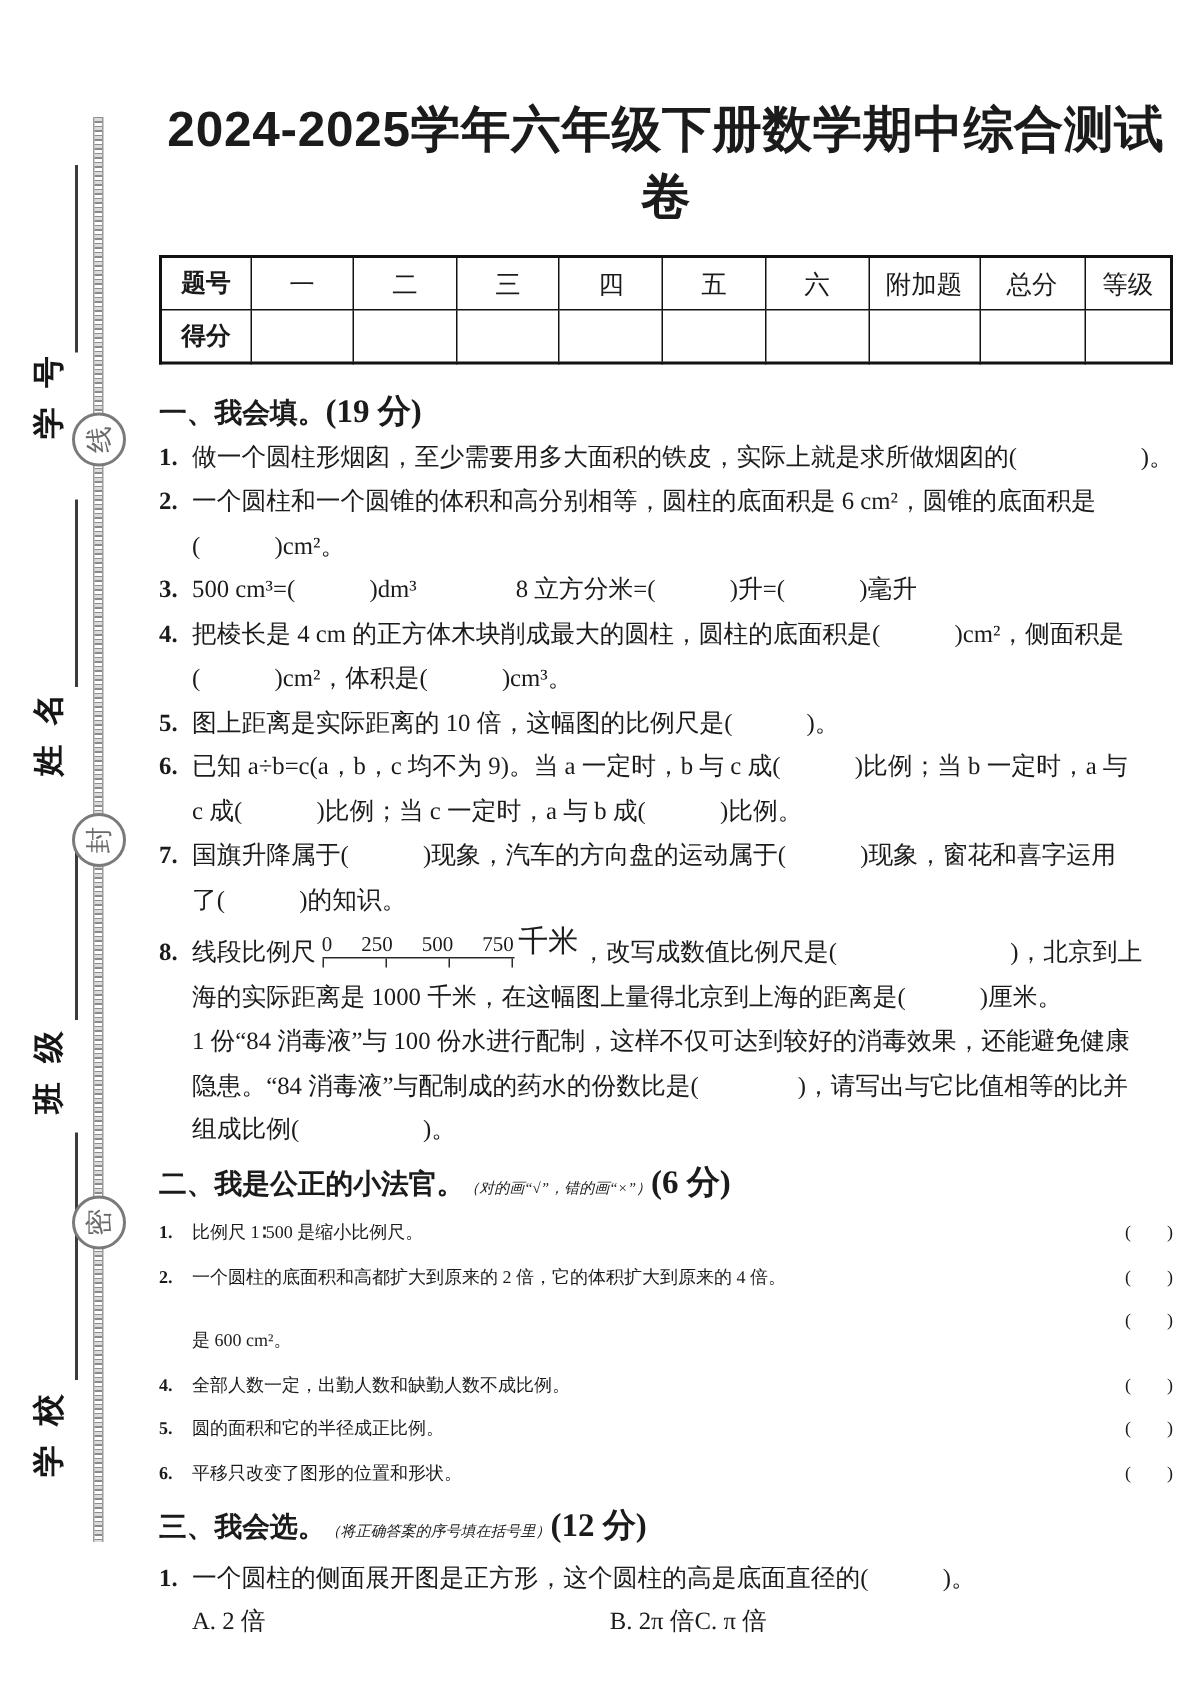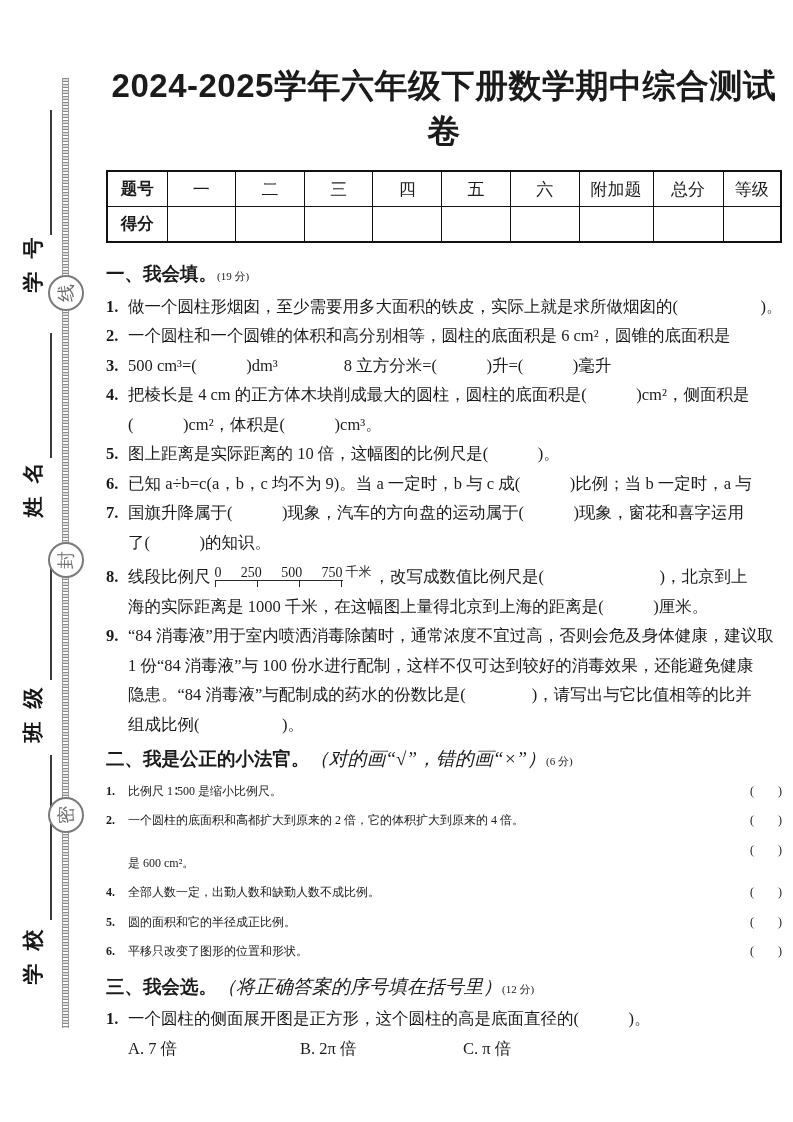--- a/index.html
+++ b/index.html
@@ -42,41 +42,41 @@
     width:100%;border-collapse:collapse;table-layout:fixed;font-size:17px;
     border:2.5px solid #121212;margin-bottom:16px;
   }
   table.score td{border:1.2px solid #121212;height:34px;text-align:center;padding:0;}
   td.hdr{font-weight:bold;font-family:"Liberation Sans","DejaVu Sans",sans-serif;font-size:16.5px;}
   col.c-label{width:60px;} col.c-num{width:auto;} col.c-fj{width:74px;} col.c-zf{width:70px;} col.c-dj{width:58px;}
   .sec-head{
     font-weight:bold;font-size:18.5px;line-height:29.5px;
     font-family:"Liberation Sans","DejaVu Sans",sans-serif;white-space:nowrap;
   }
-  .sec-head .sec-note{font-weight:normal;font-style:italic;font-size:19px;
+  .sec-head .sec-note{font-weight:normal;font-style:italic;font-size:10px;
     font-family:"Liberation Serif","DejaVu Serif",serif;}
-  .sec-head .sec-pts{font-weight:normal;font-size:11px;
+  .sec-head .sec-pts{font-weight:bold;font-size:22px;
     font-family:"Liberation Serif","DejaVu Serif",serif;}
   .mt{margin-top:5px;}
   .q{line-height:29.5px;font-size:16.5px;white-space:nowrap;}
   .q .n{font-weight:bold;display:inline-block;width:22px;}
   .q.cont{padding-left:22px;}
   .jrow{display:flex;line-height:29.5px;font-size:12px;}
   .jrow .t{flex:1;white-space:nowrap;overflow:hidden;}
   .jrow .b{white-space:nowrap;text-align:right;}
   .choices{display:flex;padding-left:22px;line-height:29.5px;font-size:16.5px;}
-  .choice1{width:172px;} .choice2{width:163px;} .choice3{flex:1;}
+  .choice1{width:172px;} .choice2{width:163px;text-align:right;} .choice3{flex:1;}
   
   .ruler{display:inline-block;vertical-align:-5px;margin:0 3px 0 4px;}
   .ruler .nums{display:flex;justify-content:space-between;width:128px;
     font-size:14px;line-height:15px;}
   .ruler .bar{display:flex;justify-content:space-between;width:128px;height:6px;
     border-top:1.6px solid #2a2a2a;}
   .ruler .bar i{display:block;width:1.6px;height:6px;background:#2a2a2a;}
-  .ruler-unit{display:inline-block;vertical-align:6px;font-size:13px;margin-right:2px;}
+  .ruler-unit{display:inline-block;vertical-align:6px;font-size:20px;margin-right:2px;}
 </style>
 </head>
 <body>
 
 <div>
   <div class="seal-line"></div>
 
   <div class="fill-line fl1"></div>
   <div class="fill-line fl2"></div>
   <div class="fill-line fl3"></div>
@@ -137,49 +137,50 @@
   </tbody>
     </table>
 
   <div class="sec-head">
     <span>一、我会填。</span><span class="sec-pts">(19 分)</span>
   </div>
 
   <div class="q"><span class="n">1.</span><span>做一个圆柱形烟囱，至少需要用多大面积的铁皮，实际上就是求所做烟囱的(　　　　　)。</span></div>
 
   <div class="q"><span class="n">2.</span><span>一个圆柱和一个圆锥的体积和高分别相等，圆柱的底面积是 6 cm²，圆锥的底面积是</span></div>
+  <div class="q cont">(　　　)cm²。</div>
 
   <div class="q"><span class="n">3.</span><span>500 cm³=(　　　)dm³　　　　8 立方分米=(　　　)升=(　　　)毫升</span></div>
 
   <div class="q"><span class="n">4.</span><span>把棱长是 4 cm 的正方体木块削成最大的圆柱，圆柱的底面积是(　　　)cm²，侧面积是</span></div>
   <div class="q cont">(　　　)cm²，体积是(　　　)cm³。</div>
 
   <div class="q"><span class="n">5.</span><span>图上距离是实际距离的 10 倍，这幅图的比例尺是(　　　)。</span></div>
 
   <div class="q"><span class="n">6.</span><span>已知 a÷b=c(a，b，c 均不为 9)。当 a 一定时，b 与 c 成(　　　)比例；当 b 一定时，a 与</span></div>
+  <div class="q cont">c 成(　　　)比例；当 c 一定时，a 与 b 成(　　　)比例。</div>
 
   <div class="q"><span class="n">7.</span><span>国旗升降属于(　　　)现象，汽车的方向盘的运动属于(　　　)现象，窗花和喜字运用</span></div>
   <div class="q cont">了(　　　)的知识。</div>
 
   <div class="q">
     <span class="n">8.</span><span>线段比例尺</span><span class="ruler"><span class="nums">
           <span>0</span>
           <span>250</span>
           <span>500</span>
           <span>750</span>
         </span><span class="bar">
           <i></i>
           <i></i>
           <i></i>
           <i></i>
         </span></span><span class="ruler-unit">千米</span><span>，改写成数值比例尺是(　　　　　　　)，北京到上</span>
   </div>
   <div class="q cont">海的实际距离是 1000 千米，在这幅图上量得北京到上海的距离是(　　　)厘米。</div>
 
-  <div class="q"><span class="n">9.</span><span>“84 消毒液”用于室内喷洒消毒除菌时，通常浓度不宜过高，否则会危及身体健康，建议取</span></div>
   <div class="q cont">1 份“84 消毒液”与 100 份水进行配制，这样不仅可达到较好的消毒效果，还能避免健康</div>
   <div class="q cont">隐患。“84 消毒液”与配制成的药水的份数比是(　　　　)，请写出与它比值相等的比并</div>
   <div class="q cont">组成比例(　　　　　)。</div>
 
   <div class="sec-head mt">
     <span>二、我是公正的小法官。</span><span class="sec-note">（对的画“√”，错的画“×”）</span><span class="sec-pts">(6 分)</span>
   </div>
 
   <div class="jrow">
     <span class="t"><span class="n" style="font-weight:bold;display:inline-block;width:22px;">1.</span><span>比例尺 1∶500 是缩小比例尺。</span></span>
@@ -205,18 +206,18 @@
     <span class="t"><span class="n" style="font-weight:bold;display:inline-block;width:22px;">6.</span><span>平移只改变了图形的位置和形状。</span></span>
     <span class="b">(　　)</span>
   </div>
 
   <div class="sec-head mt">
     <span>三、我会选。</span><span class="sec-note">（将正确答案的序号填在括号里）</span><span class="sec-pts">(12 分)</span>
   </div>
 
   <div class="q"><span class="n">1.</span><span>一个圆柱的侧面展开图是正方形，这个圆柱的高是底面直径的(　　　)。</span></div>
   <div class="choices">
-    <span class="choice1">A. 7 倍</span>
+    <span class="choice1">A. 2 倍</span>
     <span class="choice2">B. 2π 倍</span>
     <span class="choice3">C. π 倍</span>
   </div>
 
 </div>
 
 </body></html>

